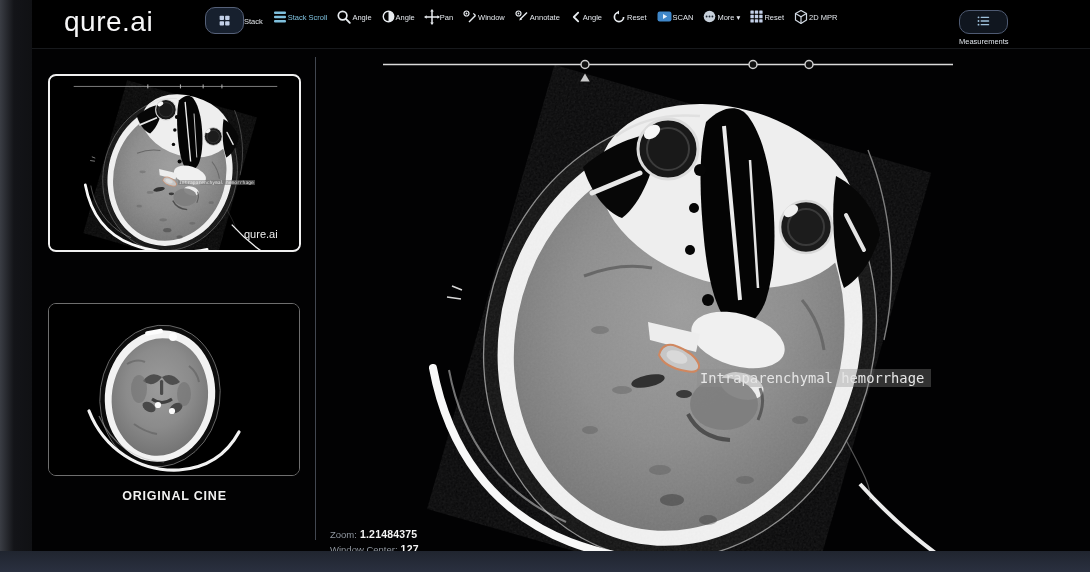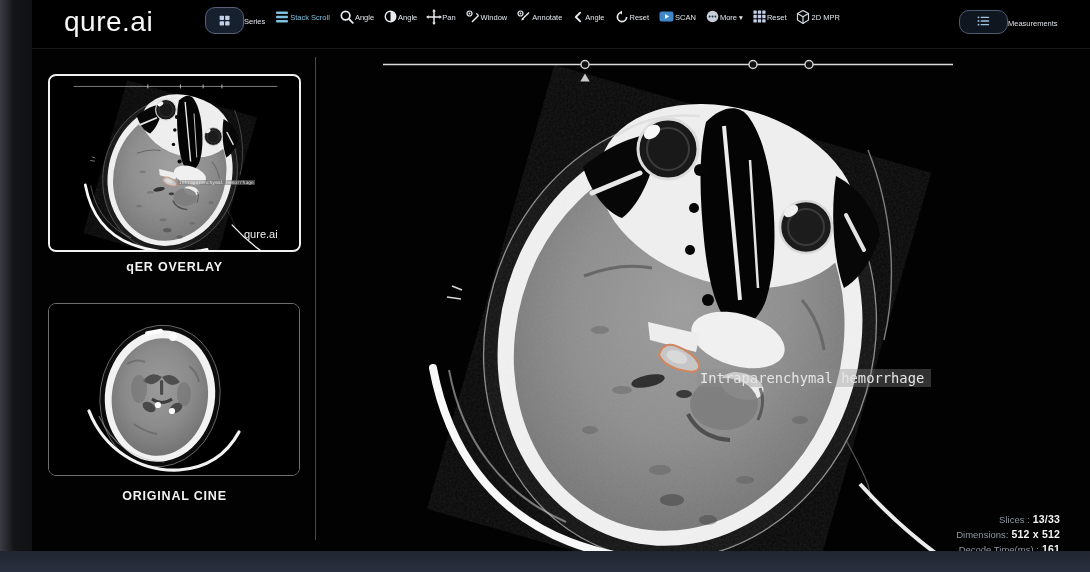--- a/index.html
+++ b/index.html
@@ -18,21 +18,21 @@
           border-bottom:1px solid #17191c;z-index:5;}
   .logo{position:absolute;left:64px;top:6px;font-size:28px;font-weight:500;color:#f7f7f8;
         letter-spacing:.5px;}
   .toolbar{position:absolute;left:205px;top:7px;display:flex;align-items:flex-start;gap:9px;}
   .tool{display:flex;flex-direction:row;align-items:center;cursor:pointer;}
   .tool .ic{height:19px;display:flex;align-items:center;justify-content:center;}
   .tool .lbl{font-size:7.5px;color:#e3e7ec;margin-top:2px;white-space:nowrap;}
   .tool .lbl.accent{color:#7fc0dd;}
   .pillbtn{border:1px solid #566179;background:#17202e;border-radius:10px;
            padding:3px 12px;display:flex;align-items:center;justify-content:center;}
-  .measure{position:absolute;left:959px;top:10px;display:flex;flex-direction:row;
+  .measure{position:absolute;left:959px;top:10px;display:flex;flex-direction:column;
            align-items:center;cursor:pointer;}
   .measure .pillbtn{border-color:#4e5a72;background:#10161f;padding:2px 16px;}
   .measure .lbl{font-size:7.5px;color:#dde2e8;margin-top:3px;}
   
   .thumb{position:absolute;background:#000;border-radius:8px;overflow:hidden;cursor:pointer;}
   .thumb.sel{left:48px;top:74px;width:249px;height:174px;border:2px solid #f0f0f0;}
   .thumb.unsel{left:48px;top:303px;width:250px;height:171px;border:1.5px solid #6e6e6e;}
   .thumb-label{position:absolute;left:48px;width:253px;text-align:center;color:#f2f2f2;
                font-size:12.5px;font-weight:bold;letter-spacing:.8px;}
   .tl1{top:260px;} .tl2{top:489px;}
@@ -142,21 +142,21 @@
             <svg width="13" height="13" viewBox="0 0 16 16">
                 <g fill="#c3d0e8">
                   <rect x="2" y="2" width="5.4" height="5.4" rx="1"></rect>
                   <rect x="8.8" y="2" width="5.4" height="5.4" rx="1"></rect>
                   <rect x="2" y="8.8" width="5.4" height="5.4" rx="1"></rect>
                   <rect x="8.8" y="8.8" width="5.4" height="5.4" rx="1"></rect>
                 </g>
               </svg>
           </span>
         </div>
-        <span class="lbl">Series</span>
+        <span class="lbl">Stack</span>
       </div>
 
       <div class="tool">
         <span class="ic">
           <svg width="16" height="16" viewBox="0 0 16 16">
               <g fill="#7fc0dd">
                 <rect x="2" y="2.5" width="12" height="2.4" rx="1"></rect>
                 <rect x="2" y="6.8" width="12" height="2.4" rx="1"></rect>
                 <rect x="2" y="11.1" width="12" height="2.4" rx="1"></rect>
               </g>
@@ -330,21 +330,20 @@
         <line x1="99" y1="7" x2="99" y2="11" stroke="#bbb" stroke-width="1"></line>
         <line x1="132" y1="7" x2="132" y2="11" stroke="#bbb" stroke-width="1"></line>
         <line x1="155" y1="7" x2="155" y2="11" stroke="#bbb" stroke-width="1"></line>
         <line x1="174" y1="7" x2="174" y2="11" stroke="#bbb" stroke-width="1"></line>
       </g>
       <use href="#headEye" transform="scale(0.3471) translate(-330 -55)"></use>
     </svg>
     <div class="mini-annot">Intraparenchymal hemorrhage</div>
     <div class="watermark">qure.ai</div>
   </div>
-  <div class="thumb-label tl1">qER OVERLAY</div>
 
   <div class="thumb unsel">
     <svg width="250" height="171" viewBox="0 0 250 171">
       <rect x="0" y="0" width="250" height="171" fill="#000"></rect>
       <g transform="rotate(8 111 92)">
         <ellipse cx="111" cy="92" rx="60" ry="71" fill="#0c0c0c" stroke="#777" stroke-width=".8"></ellipse>
         <ellipse cx="111" cy="92" rx="55" ry="66" fill="#f2f2f2"></ellipse>
         <ellipse cx="111" cy="93" rx="48" ry="59" fill="url(#brainGrad)"></ellipse>
       </g>
       <rect x="96" y="26" width="18" height="4.5" rx="2" fill="#fdfdfd" transform="rotate(-10 105 28)"></rect>
@@ -375,23 +374,22 @@
     <circle cx="809" cy="64.5" r="4" fill="#111" stroke="#cfcfcf" stroke-width="1.5"></circle>
     <polygon points="585,73.5 580.3,81.5 589.7,81.5" fill="#c9c9c9"></polygon>
   </svg>
 
   <svg class="main-ct" width="726" height="497" viewBox="330 55 726 497">
     <use href="#headEye"></use>
     <rect x="697" y="369" width="234" height="18" fill="#8c8c8c" fill-opacity=".35"></rect>
     <text x="700" y="383" font-family="DejaVu Sans Mono, monospace" font-size="13.8" fill="#e6e6e6">Intraparenchymal hemorrhage</text>
   </svg>
 
-
-  <div class="status st-right">
-    <div><span>Slices :</span><b>13/33</b></div>
-    <div><span>Dimensions:</span><b>512 x 512</b></div>
-    <div><span>Decode Time(ms) :</span><b>161</b></div>
+  <div class="status st-left">
+    <div><span>Zoom:</span><b>1.21484375</b></div>
+    <div><span>Window Center:</span><b>127</b></div>
   </div>
+
 
   <div class="bezel bezel-left"></div>
   <div class="bezel bezel-right"></div>
   <div class="bezel bezel-bottom"></div>
 </div>
 
 </body></html>

